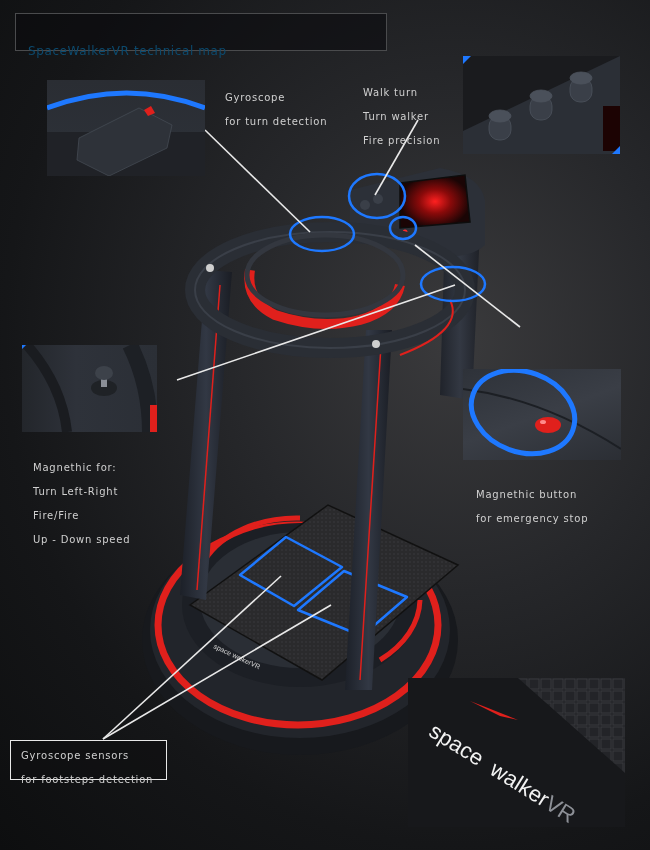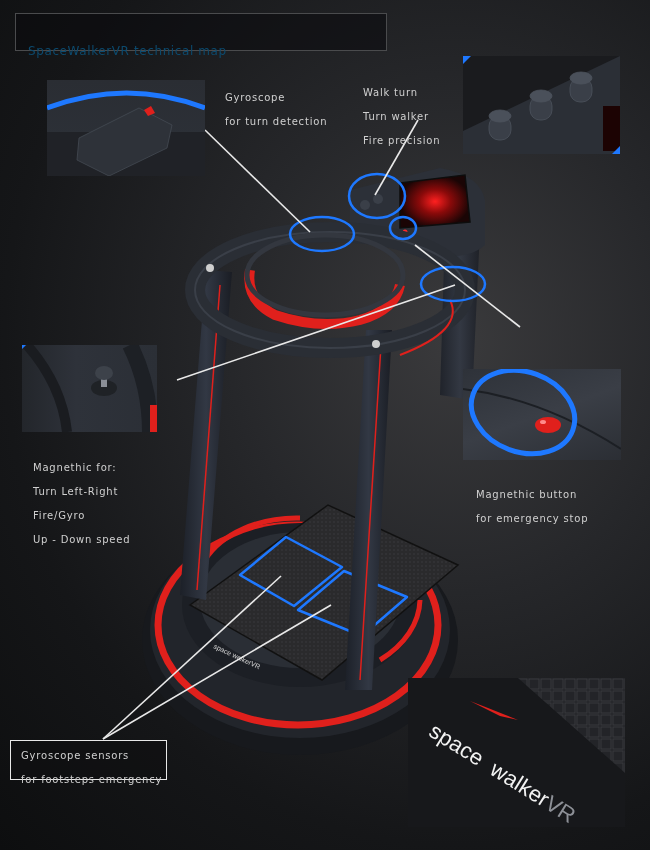--- a/index.html
+++ b/index.html
@@ -142,21 +142,21 @@
     <path d="M108 0 Q128 40 128 87" fill="none" stroke="#1d2025" stroke-width="16"></path>
     <rect x="128" y="60" width="7" height="27" fill="#e0201c"></rect>
     <ellipse cx="82" cy="43" rx="13" ry="8" fill="#1f2226"></ellipse>
     <rect x="79" y="30" width="6" height="12" fill="#8a8e96"></rect>
     <ellipse cx="82" cy="28" rx="9" ry="7" fill="#3d424a"></ellipse>
   </svg>
   <div class="corner-tl" style="border-top-width:4px;border-right-width:4px;"></div>
 </div>
 <div class="abs label" style="left:33px;top:456px;"><span>Magnethic for:</span>
 <span>Turn Left-Right</span>
-<span>Fire/Gyro</span>
+<span>Fire/Fire</span>
 <span>Up - Down speed</span></div>
 
 <div class="abs panel" style="left:463px;top:369px;width:158px;height:91px;background:linear-gradient(160deg,#2e3239 0%,#3a3e46 50%,#2b2e34 100%);">
   <svg width="158" height="91" viewBox="0 0 158 91" style="position:absolute;left:0;top:0;">
     <path d="M0 20 Q80 30 158 80" fill="none" stroke="#1c1f24" stroke-width="2"></path>
     <ellipse cx="85" cy="56" rx="13" ry="8" fill="#e0201c"></ellipse>
     <ellipse cx="80" cy="53" rx="3" ry="2" fill="#ff8a8a"></ellipse>
     <ellipse cx="60" cy="43" rx="53" ry="40" transform="rotate(20 60 43)" fill="none" stroke="#1e78ff" stroke-width="5"></ellipse>
   </svg>
 </div>
@@ -179,13 +179,13 @@
     <polygon points="62,23 92,38 110,42 80,30" fill="#e0201c"></polygon>
   </svg>
   <div class="abs" style="left:30px;top:40px;transform:rotate(32deg);transform-origin:left top;font-family:'Liberation Sans',sans-serif;font-size:22px;white-space:nowrap;letter-spacing:0.2px;">
     <span style="color:#f2f2f2;">space</span>
     <span style="color:#f2f2f2;margin-left:6px;">walker</span><span style="color:#8d9097;">VR</span>
   </div>
 </div>
 
 <div class="abs callout-box"></div>
 <div class="abs label" style="left:21px;top:744px;"><span>Gyroscope sensors</span>
-<span>for footsteps emergency</span></div>
+<span>for footsteps detection</span></div>
 
 </body></html>

